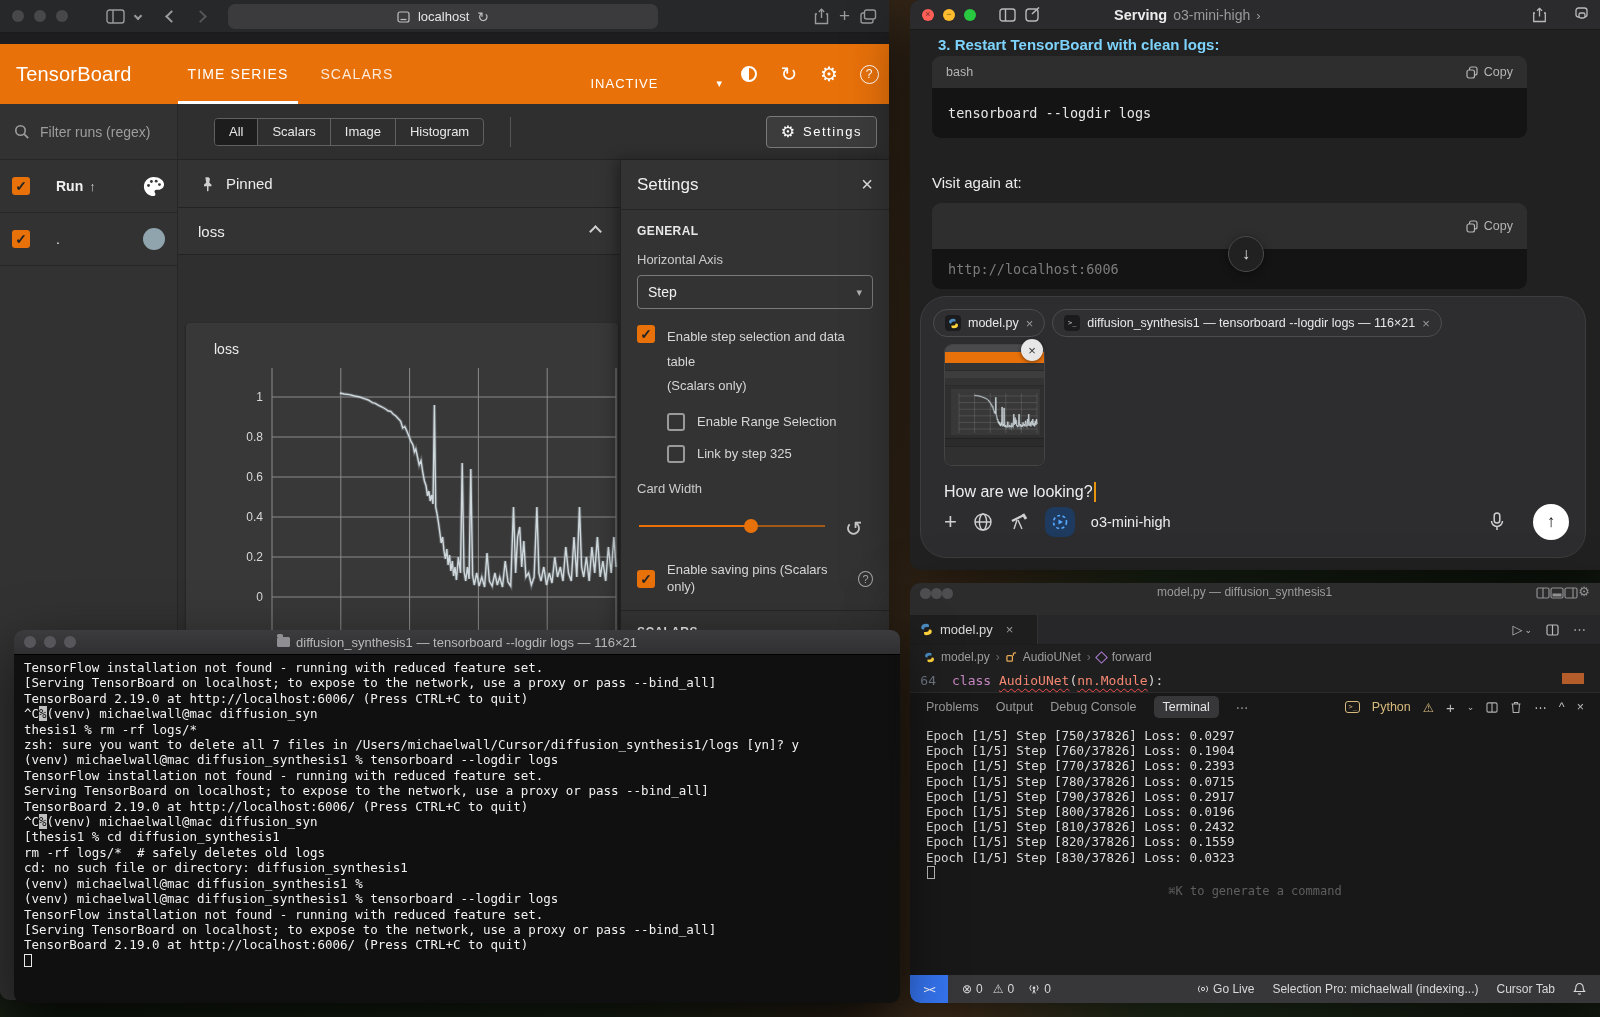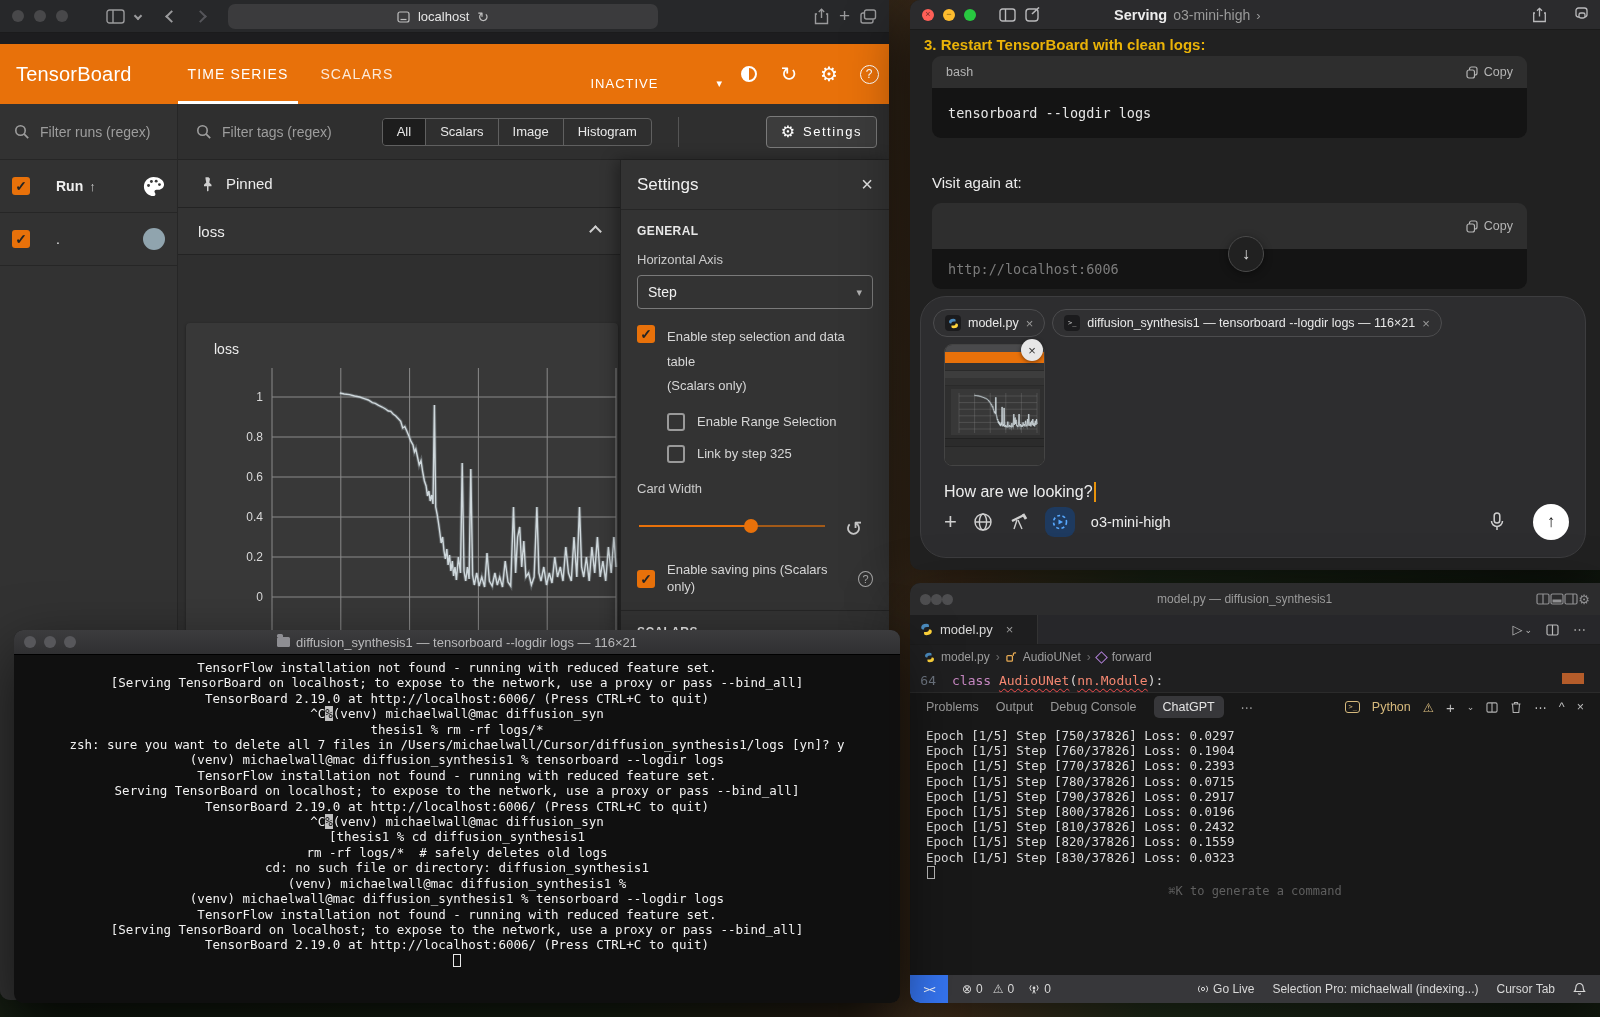--- a/index.html
+++ b/index.html
@@ -69,21 +69,21 @@
   .slider .tr1 { position:absolute; left:0; top:7px; height:2px; width:60%; background:#e8710a; }
   .slider .tr2 { position:absolute; right:0; top:7px; height:2px; width:40%; background:#a35a18; }
   .slider .thumb { position:absolute; left:calc(60% - 7px); top:1px; width:14px; height:14px; border-radius:50%; background:#e8710a; }
   .qmark { width:16px; height:16px; border:1.5px solid #aaa; border-radius:50%; font-size:11px; color:#aaa; display:inline-flex; align-items:center; justify-content:center; }
 
   
   #terminal { left:14px; top:630px; width:886px; height:373px; border-radius:9px; overflow:hidden; z-index:6; background:rgba(16,16,16,.97); }
   #term-titlebar { height:25px; background:linear-gradient(#3c3c3e,#303032); display:flex; align-items:center; padding:0 10px; gap:8px; border-bottom:1px solid #000; }
   #term-title { flex:1; text-align:center; color:#b8b8ba; font-size:13px; font-weight:500; display:flex; justify-content:center; align-items:center; gap:6px; }
   #term-body { padding:5px 10px; font-size:12.5px; line-height:15.4px; color:#f1f1f1; }
-  .t-line { display:flex; justify-content:center; white-space:pre; }
+  .t-line { display:flex; justify-content:flex-start; white-space:pre; }
   .t-cursor { display:inline-block; width:8px; height:13px; border:1px solid #e8e8e8; vertical-align:-2px; }
   .t-invert { background:#bfbfbf; color:#111; }
   .folder-ic { width:13px; height:10px; background:#8e8e93; border-radius:1.5px; position:relative; display:inline-block; }
   .folder-ic::before { content:""; position:absolute; left:0; top:-3px; width:6px; height:3px; background:#8e8e93; border-radius:1.5px 1.5px 0 0; }
 
   
   #chatgpt { left:910px; top:0; width:690px; height:570px; background:#212121; border-radius:10px 0 0 10px; overflow:hidden; z-index:4; }
   #cg-titlebar { height:30px; background:#2b2b2d; border-bottom:1px solid #1a1a1a; display:flex; align-items:center; padding:0 12px; gap:9px; }
   #cg-title { display:flex; align-items:baseline; gap:6px; margin-left:64px; }
   .cg-icon { color:#b9b9bb; }
@@ -99,21 +99,21 @@
   #cg-thumb { position:absolute; left:23px; top:47px; width:101px; height:122px; border-radius:8px; overflow:hidden; background:#2a2a2a; border:1px solid #444; }
   #cg-thumb-close { position:absolute; left:100px; top:42px; width:22px; height:22px; border-radius:50%; background:#e7e7e7; color:#333; font-size:13px; display:flex; align-items:center; justify-content:center; box-shadow:0 1px 4px rgba(0,0,0,.5); z-index:2; }
   #cg-input-line { position:absolute; left:23px; top:185px; font-size:16px; color:#ececec; display:flex; align-items:center; }
   #cg-caret { width:2px; height:20px; background:#e8930c; margin-left:1px; }
   #cg-toolbar { position:absolute; left:23px; right:16px; bottom:17px; height:36px; display:flex; align-items:center; gap:16px; color:#cfcfcf; }
   #cg-model-chip { width:30px; height:30px; border-radius:9px; background:#1e3a5f; display:flex; align-items:center; justify-content:center; }
   #cg-send { margin-left:12px; width:36px; height:36px; border-radius:50%; background:#fff; color:#0d0d0d; font-size:17px; font-weight:bold; display:flex; align-items:center; justify-content:center; }
 
   
   #cursor { left:910px; top:583px; width:690px; height:420px; background:#181818; border-radius:10px 0 0 10px; overflow:hidden; z-index:4; font-size:13px; }
-  #cu-titlebar { height:24px; background:#2c2c2d; display:flex; align-items:center; padding:16px 10px; color:#9b9b9b; font-size:12px; }
+  #cu-titlebar { height:24px; background:#2c2c2d; display:flex; align-items:flex-end; padding:16px 10px; color:#9b9b9b; font-size:12px; }
   #cu-tabs { height:30px; background:#27272a; display:flex; align-items:stretch; border-bottom:1px solid #1c1c1c; }
   #cu-tab { width:128px; background:#1e1e1f; display:flex; align-items:center; gap:7px; padding:0 10px; color:#d8d8d8; font-size:13px; border-right:1px solid #333; }
   #cu-tab-actions { margin-left:auto; display:flex; align-items:center; gap:14px; padding:0 14px; color:#b9b9b9; }
   #cu-crumbs { height:24px; background:#1f1f20; display:flex; align-items:center; gap:6px; padding:0 14px; color:#9d9d9d; font-size:12px; }
   #cu-codeline { height:23px; background:#1f1f20; display:flex; align-items:center; font-size:13px; position:relative; }
   #cu-lineno { width:42px; text-align:right; color:#6e7681; padding-right:16px; }
   .tok-kw { color:#c586c0; } .tok-err { color:#f48771; text-decoration:underline wavy #f14c4c 1px; text-underline-offset:3px; } .tok-pl { color:#d4d4d4; }
   #cu-scrollmark { position:absolute; right:16px; top:4px; width:22px; height:11px; background:#b45c2a; }
   #cu-paneltabs { height:29px; display:flex; align-items:center; gap:17px; padding:0 16px; color:#9a9a9a; font-size:12.5px; border-top:1px solid #2b2b2b; background:#181818; }
   .ptab.active { background:#37373a; color:#e4e4e4; border-radius:5px; padding:4px 9px; }
@@ -222,29 +222,20 @@
       </span>
     </div>
     <div class="tb-run-row">
       <span class="cb on">✓</span>
       <span style="margin-left:26px;font-size:14px;color:#e8e8e8">.</span>
       <span style="margin-left:auto;width:22px;height:22px;border-radius:50%;background:#90a4ae"></span>
     </div>
   </div>
 
   <div id="tb-filterbar">
-    <div class="search-row" style="height:100%;padding-left:18px">
-      <span class="ico">
-        <svg width="16" height="16" viewBox="0 0 16 16">
-            <circle cx="6.5" cy="6.5" r="4.7" fill="none" stroke="#9d9d9d" stroke-width="1.6"></circle>
-            <line x1="10.2" y1="10.2" x2="14.2" y2="14.2" stroke="#9d9d9d" stroke-width="1.8"></line>
-          </svg>
-      </span>
-      <span>Filter tags (regex)</span>
-    </div>
     <div class="seg-group" style="margin-left:36px">
       <span class="seg active">All</span>
       <span class="seg">Scalars</span>
       <span class="seg">Image</span>
       <span class="seg">Histogram</span>
     </div>
     <span style="width:1px;height:30px;background:#555;margin-left:26px"></span>
     <button id="tb-settings-btn" style="cursor:pointer">
       <span style="font-size:16px;letter-spacing:0">⚙</span>
       <span>Settings</span>
@@ -370,21 +361,21 @@
         </svg>
     </span>
     <span class="ico cg-icon" style="margin-left:16px">
       <svg width="16" height="15" viewBox="0 0 16 15">
           <rect x="4" y="1" width="11" height="9" rx="2.5" fill="none" stroke="currentColor" stroke-width="1.3"></rect>
           <rect x="7" y="6" width="6" height="5" rx="1.8" fill="#2b2b2d" stroke="currentColor" stroke-width="1.3"></rect>
         </svg>
     </span>
   </div>
 
-  <div style="position:absolute;left:14px;top:36px;font-size:15px;font-weight:bold;color:#eab308">3. Restart TensorBoard with clean logs:</div>
+  <div style="position:absolute;left:28px;top:36px;font-size:15px;font-weight:bold;color:#7dd3fc">3. Restart TensorBoard with clean logs:</div>
 
   <div class="codeblock" style="top:56px">
     <div class="cb-head">
       <span>bash</span>
       <span class="cb-copy">
         <svg width="12" height="13" viewBox="0 0 12 13">
             <rect x="3.5" y="1" width="7.5" height="8" rx="2" fill="none" stroke="#b4b4b4" stroke-width="1.2"></rect>
             <rect x="1" y="4" width="7.5" height="8" rx="2" fill="#2e2e2e" stroke="#b4b4b4" stroke-width="1.2"></rect>
           </svg>
         <span>Copy</span>
@@ -579,21 +570,21 @@
   <div id="cu-codeline" class="mono">
     <span id="cu-lineno">64</span>
     <span><span class="tok-kw">class </span><span class="tok-err">AudioUNet</span><span class="tok-pl">(</span><span class="tok-err">nn.Module</span><span class="tok-pl">):</span></span>
     <span id="cu-scrollmark"></span>
   </div>
 
   <div id="cu-paneltabs">
     <span class="ptab">Problems</span>
     <span class="ptab">Output</span>
     <span class="ptab">Debug Console</span>
-    <span class="ptab active">ChatGPT</span>
+    <span class="ptab active">Terminal</span>
     <span>⋯</span>
     <div id="cu-panel-right">
       <span class="gold mono" style="border:1px solid #d7ba7d;border-radius:3px;font-size:7px;padding:1px 2px">&gt;_</span>
       <span class="gold">Python</span>
       <span class="gold">⚠</span>
       <span style="font-size:15px">+</span>
       <span style="font-size:9px">⌄</span>
       <span class="ico">
         <svg width="12" height="11" viewBox="0 0 13 12">
             <rect x="1" y="1" width="11" height="10" rx="1.5" fill="none" stroke="#b0b0b0" stroke-width="1.2"></rect>

